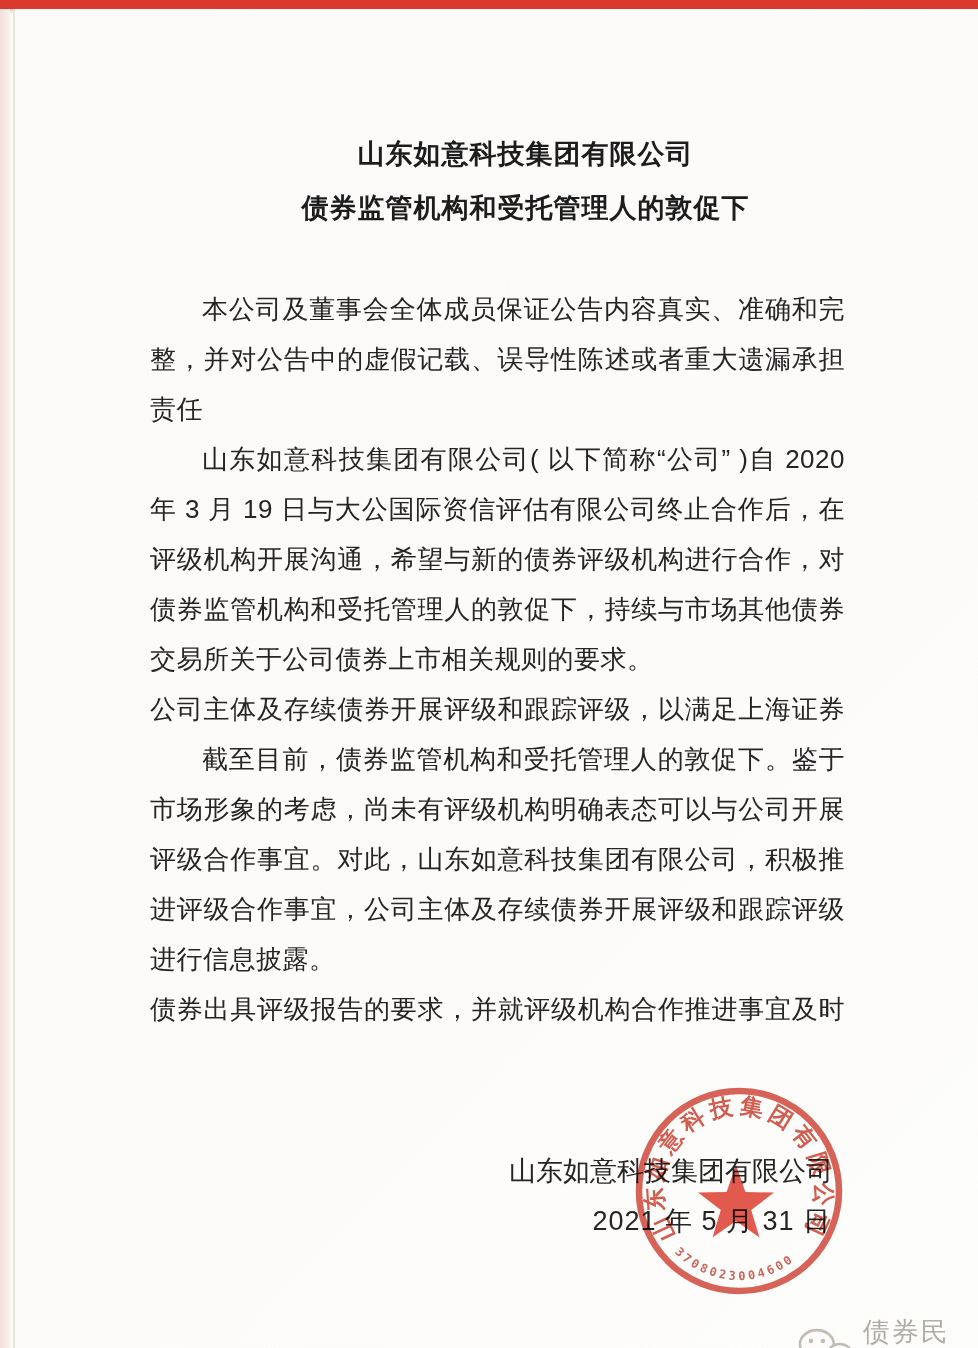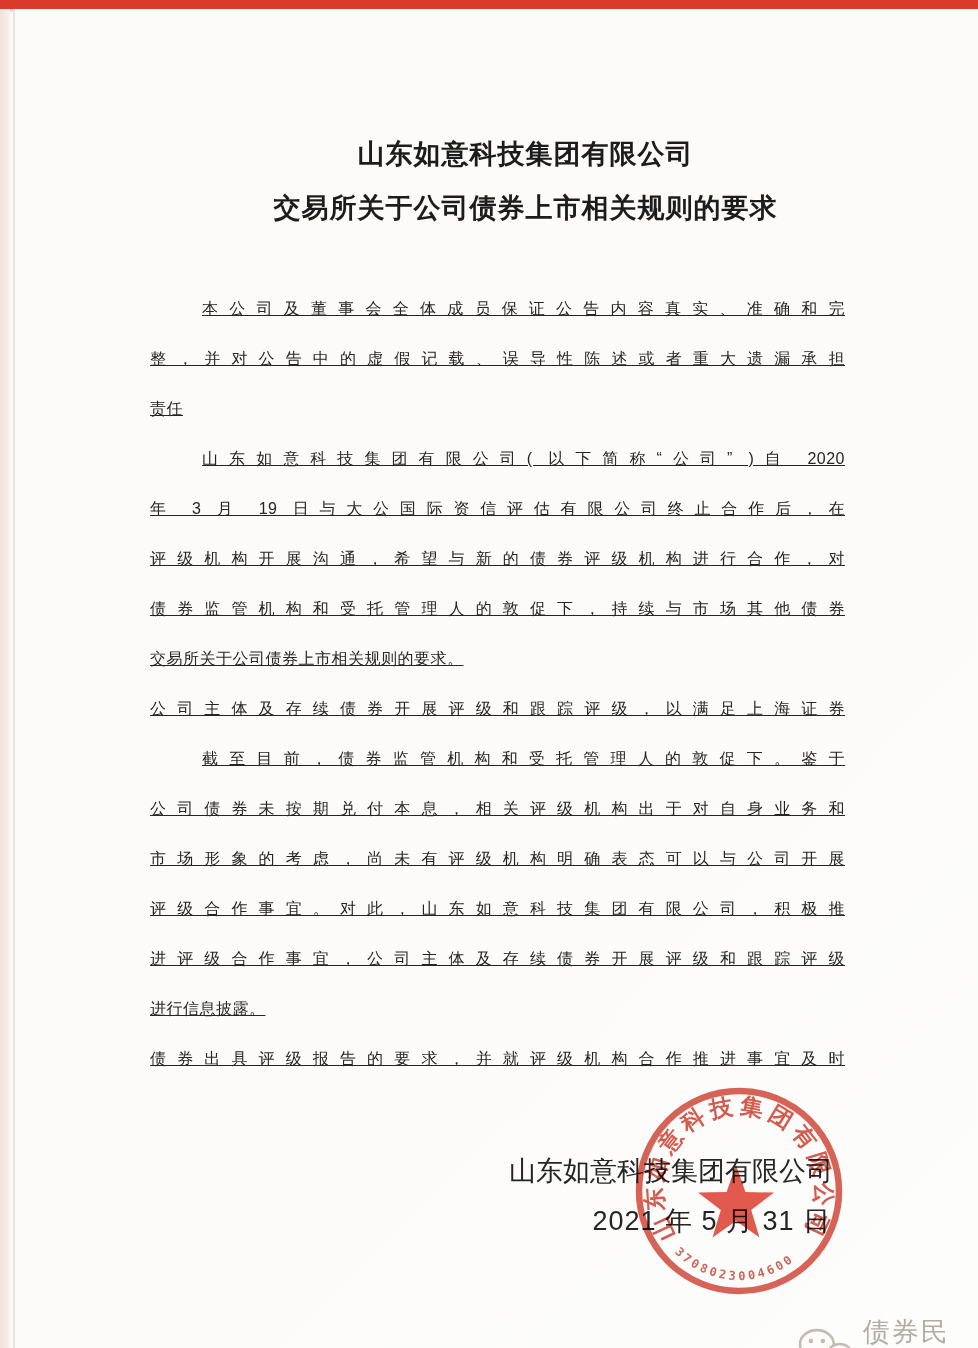--- a/index.html
+++ b/index.html
@@ -17,22 +17,22 @@
   .page{position:absolute;left:15px;top:9px;width:963px;height:1339px;
     background:linear-gradient(135deg,#fbfaf8 0%,#fcfbf9 60%,#fdfdfc 100%);}
 
   .doc-title{position:absolute;left:150px;width:695px;text-align:center;padding-left:56px;
     box-sizing:border-box;font-weight:700;font-size:27px;color:#1c1c1c;line-height:44px;
     letter-spacing:1px;}
   #title1{top:132px;}
   #title2{top:186px;}
 
   .body-text{position:absolute;left:150px;top:284px;width:695px;}
-  .line{height:50px;line-height:50px;font-size:16px;color:#252525;
-    text-align:justify;text-align-last:justify;letter-spacing:.5px;white-space:nowrap;text-decoration:underline;}
+  .line{height:50px;line-height:50px;font-size:26px;color:#252525;
+    text-align:justify;text-align-last:justify;letter-spacing:.5px;white-space:nowrap;}
   .line.indent{padding-left:52px;}
   .line.last{text-align-last:left;}
 
   .signature{position:absolute;right:145px;top:1146px;text-align:right;
     font-size:27px;color:#252525;line-height:50px;}
   .sig-date{position:absolute;right:147px;top:1196px;text-align:right;
     font-size:27px;color:#252525;line-height:50px;letter-spacing:1px;}
 
   .seal{position:absolute;left:633px;top:1085px;width:212px;height:212px;
     mix-blend-mode:multiply;opacity:.92;filter:blur(.3px);}
@@ -44,34 +44,33 @@
 </style>
 </head>
 <body>
 
 <div class="top-bar"></div>
 <div class="page"></div>
 <div class="left-edge"></div>
 <div class="left-line"></div>
 
 <div id="title1" class="doc-title">山东如意科技集团有限公司</div>
-<div id="title2" class="doc-title">交易所关于公司债券上市相关规则的要求</div>
+<div id="title2" class="doc-title">债券监管机构和受托管理人的敦促下</div>
 
 <div class="body-text">
     <div class="line indent">本公司及董事会全体成员保证公告内容真实、准确和完</div>
     <div class="line">整，并对公告中的虚假记载、误导性陈述或者重大遗漏承担</div>
     <div class="line last">责任</div>
     <div class="line indent">山东如意科技集团有限公司( 以下简称“公司” )自 2020</div>
     <div class="line">年 3 月 19 日与大公国际资信评估有限公司终止合作后，在</div>
     <div class="line">评级机构开展沟通，希望与新的债券评级机构进行合作，对</div>
     <div class="line">债券监管机构和受托管理人的敦促下，持续与市场其他债券</div>
     <div class="line last">交易所关于公司债券上市相关规则的要求。</div>
     <div class="line">公司主体及存续债券开展评级和跟踪评级，以满足上海证券</div>
     <div class="line indent">截至目前，债券监管机构和受托管理人的敦促下。鉴于</div>
-    <div class="line">公司债券未按期兑付本息，相关评级机构出于对自身业务和</div>
     <div class="line">市场形象的考虑，尚未有评级机构明确表态可以与公司开展</div>
     <div class="line">评级合作事宜。对此，山东如意科技集团有限公司，积极推</div>
     <div class="line">进评级合作事宜，公司主体及存续债券开展评级和跟踪评级</div>
     <div class="line last">进行信息披露。</div>
     <div class="line">债券出具评级报告的要求，并就评级机构合作推进事宜及时</div>
   </div>
 
 <div class="signature">山东如意科技集团有限公司</div>
 <div class="sig-date">2021 年 5 月 31 日</div>
 

